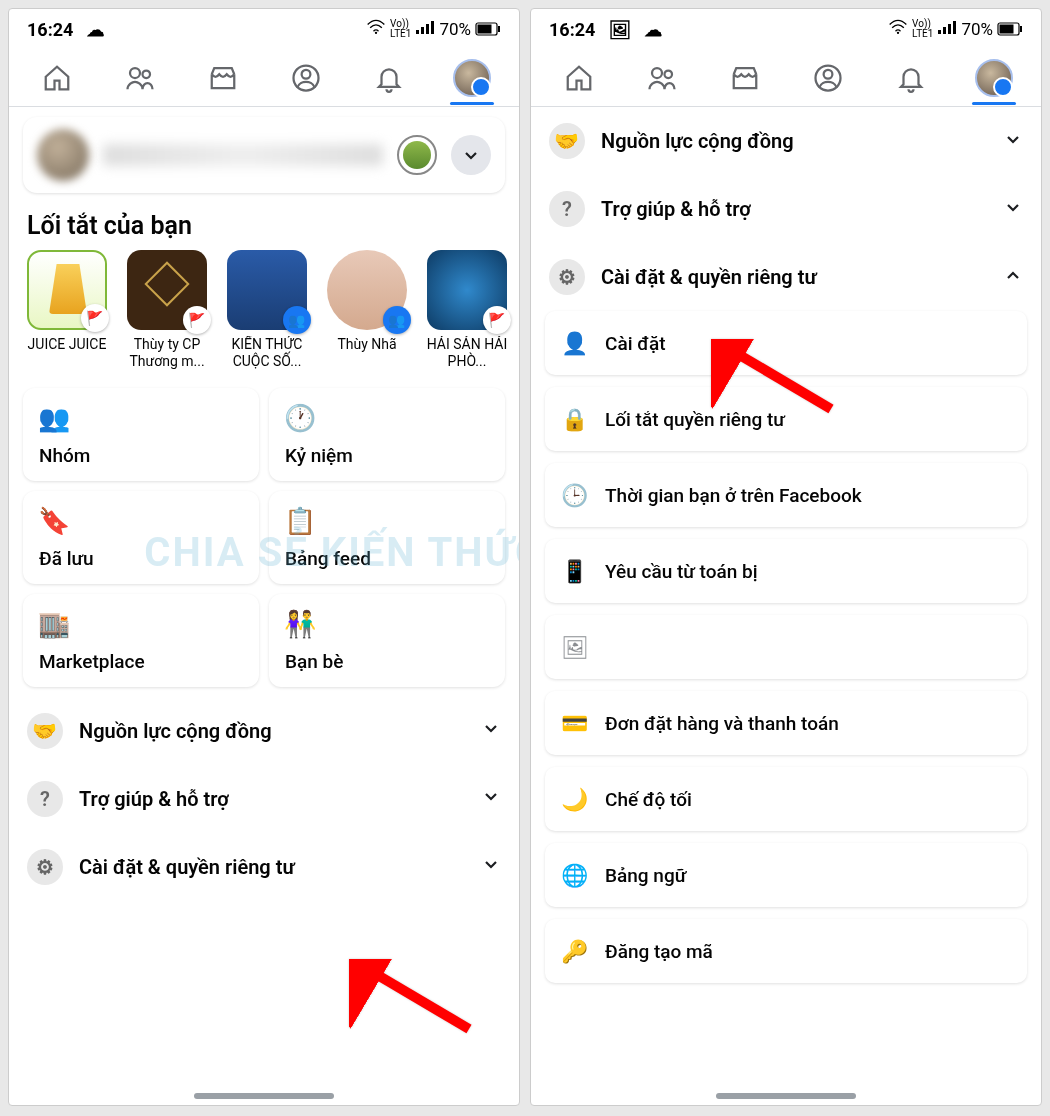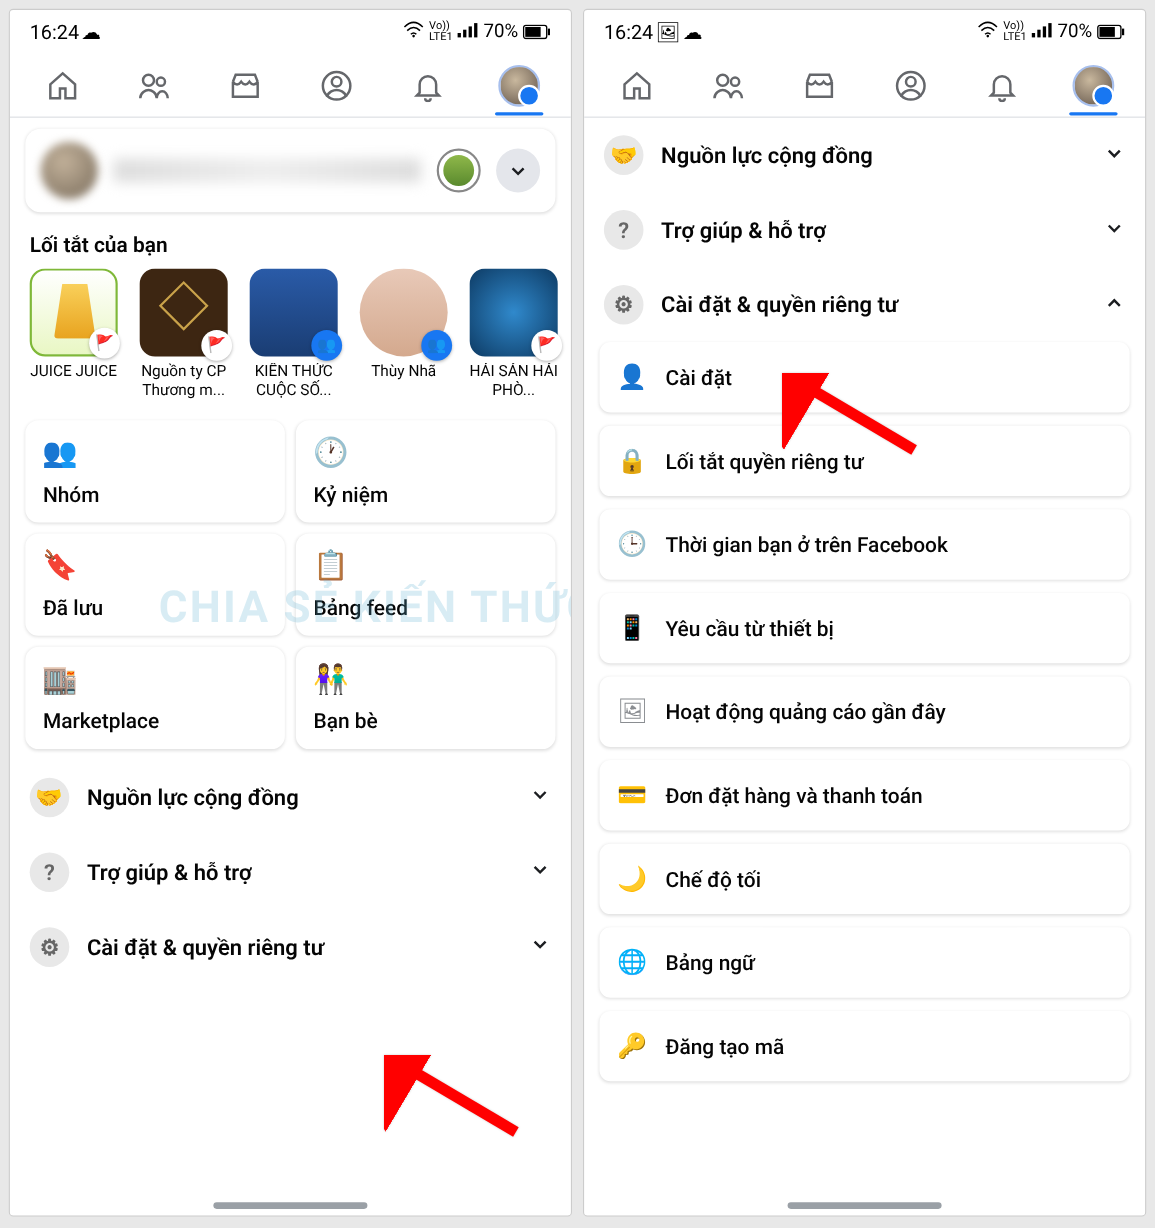--- a/index.html
+++ b/index.html
@@ -3,42 +3,42 @@
 <meta charset="utf-8">
 <style>
 * { margin: 0; padding: 0; box-sizing: border-box; font-family: -apple-system, BlinkMacSystemFont, "Segoe UI", Roboto, Helvetica, Arial, sans-serif; }
 body { background: #e8e8e8; padding: 8px; display: flex; gap: 10px; justify-content: center; }
 .phone { width: 512px; background: #fff; border: 1px solid #ccc; border-radius: 4px; overflow: hidden; position: relative; }
 .phone1 { height: 1098px; }
 .phone2 { height: 1098px; }
 
 
 .status-bar { height: 40px; display: flex; align-items: center; justify-content: space-between; padding: 0 18px; font-size: 18px; color: #000; }
-.status-left { display: flex; align-items: center; gap: 2px; font-weight: 400; }
+.status-left { display: flex; align-items: center; gap: 13px; font-weight: 700; }
 .status-right { display: flex; gap: 4px; font-size: 17px; }
 .status-right .batt { display: inline-flex; align-items: center; }
 
 
 .tabbar { height: 58px; display: flex; align-items: center; justify-content: space-around; border-bottom: 1px solid #dadde1; padding: 0 6px; }
 .tab { width: 60px; height: 52px; display: flex; align-items: center; justify-content: center; color: #65676b; position: relative; }
 .tab svg { width: 30px; height: 30px; stroke: #65676b; fill: none; stroke-width: 1.8; }
 .tab.active::after { content: ""; position: absolute; bottom: -1px; left: 8px; right: 8px; height: 3px; background: #1877f2; border-radius: 2px; }
 .avatar-tab { width: 38px; height: 38px; border-radius: 50%; background: radial-gradient(circle at 40% 35%, #c9b89e, #8a7b6a 60%, #5a4e42); position: relative; border: 2px solid #a7bfed; }
 .avatar-tab::after { content: ""; position: absolute; right: -2px; bottom: -2px; width: 16px; height: 16px; background: #1877f2; border-radius: 50%; border: 2px solid #fff; }
 
 
 .profile-card { margin: 10px 14px; background: #fff; border-radius: 14px; box-shadow: 0 1px 3px rgba(0,0,0,0.12); padding: 12px 14px; display: flex; align-items: center; gap: 14px; }
 .profile-avatar { width: 52px; height: 52px; border-radius: 50%; background: radial-gradient(circle at 40% 35%, #c2b19a, #776a59); filter: blur(4px); }
 .profile-name { flex: 1; height: 22px; background: linear-gradient(90deg, #ddd, #eee, #ddd); border-radius: 4px; filter: blur(6px); }
 .story-ring { width: 40px; height: 40px; border-radius: 50%; border: 2px solid #888; display: flex; align-items: center; justify-content: center; background: #fff; }
 .story-ring-inner { width: 28px; height: 28px; border-radius: 50%; background: linear-gradient(#8fb84a,#5a8a2e); }
 .expand-btn { width: 40px; height: 40px; border-radius: 50%; background: #e4e6eb; display: flex; align-items: center; justify-content: center; }
 
 
-.section-title { font-size: 19px; font-weight: 600; padding: 8px 18px 10px; color: #050505; }
+.section-title { font-size: 25px; font-weight: 600; padding: 8px 18px 10px; color: #050505; }
 
 
 .shortcuts-row { display: flex; gap: 12px; padding: 0 14px 8px; overflow: hidden; }
 .shortcut { width: 88px; flex-shrink: 0; text-align: center; font-size: 14px; line-height: 1.2; }
 .shortcut-img { width: 80px; height: 80px; border-radius: 14px; margin: 0 auto 6px; position: relative; }
 .shortcut-badge { position: absolute; right: -4px; bottom: -4px; width: 28px; height: 28px; border-radius: 50%; background: #fff; display: flex; align-items: center; justify-content: center; box-shadow: 0 1px 3px rgba(0,0,0,0.3); }
 .sc1 { background: linear-gradient(#fff,#e9f7c4); border: 2px solid #7fb838; }
 .sc2 { background: #3d2612; }
 .sc3 { background: linear-gradient(#2a5ba8,#1a3d73); }
 .sc4 { background: linear-gradient(#e8c9b8,#d4a98e); border-radius: 50%; }
@@ -170,21 +170,21 @@
           <div style="position:absolute;left:20px;top:12px;width:38px;height:50px;background:linear-gradient(#f9d05a,#e8a31f);clip-path:polygon(20% 0,80% 0,100% 100%,0 100%);border-radius:4px;"></div>
           <div class="shortcut-badge">🚩</div>
         </div>
       <div class="shortcut-label">JUICE JUICE</div>
     </div>
     <div class="shortcut">
       <div class="shortcut-img sc2">
           <div style="position:absolute;top:18px;left:24px;width:32px;height:32px;border:2px solid #c9a24a;transform:rotate(45deg)"></div>
           <div class="shortcut-badge">🚩</div>
         </div>
-      <div class="shortcut-label">Nguồn ty CP Thương m...</div>
+      <div class="shortcut-label">Thùy ty CP Thương m...</div>
     </div>
     <div class="shortcut">
       <div class="shortcut-img sc3">
           <div class="shortcut-badge" style="background:#1877f2;color:#fff">👥</div>
         </div>
       <div class="shortcut-label">KIẾN THỨC CUỘC SỐ...</div>
     </div>
     <div class="shortcut">
       <div class="shortcut-img sc4" style="border-radius:50%">
           <div class="shortcut-badge" style="background:#1877f2;color:#fff">👥</div>
@@ -348,25 +348,24 @@
     <div class="settings-item">
         <div class="s-icon">🔒</div>
         <span>Lối tắt quyền riêng tư</span>
       </div>
     <div class="settings-item">
         <div class="s-icon">🕒</div>
         <span>Thời gian bạn ở trên Facebook</span>
       </div>
     <div class="settings-item">
         <div class="s-icon">📱</div>
-        <span>Yêu cầu từ thiết bị</span>
+        <span>Yêu cầu từ toán bị</span>
       </div>
     <div class="settings-item">
         <div class="s-icon">🖼</div>
-        <span>Hoạt động quảng cáo gần đây</span>
       </div>
     <div class="settings-item">
         <div class="s-icon">💳</div>
         <span>Đơn đặt hàng và thanh toán</span>
       </div>
     <div class="settings-item">
         <div class="s-icon">🌙</div>
         <span>Chế độ tối</span>
       </div>
     <div class="settings-item">

